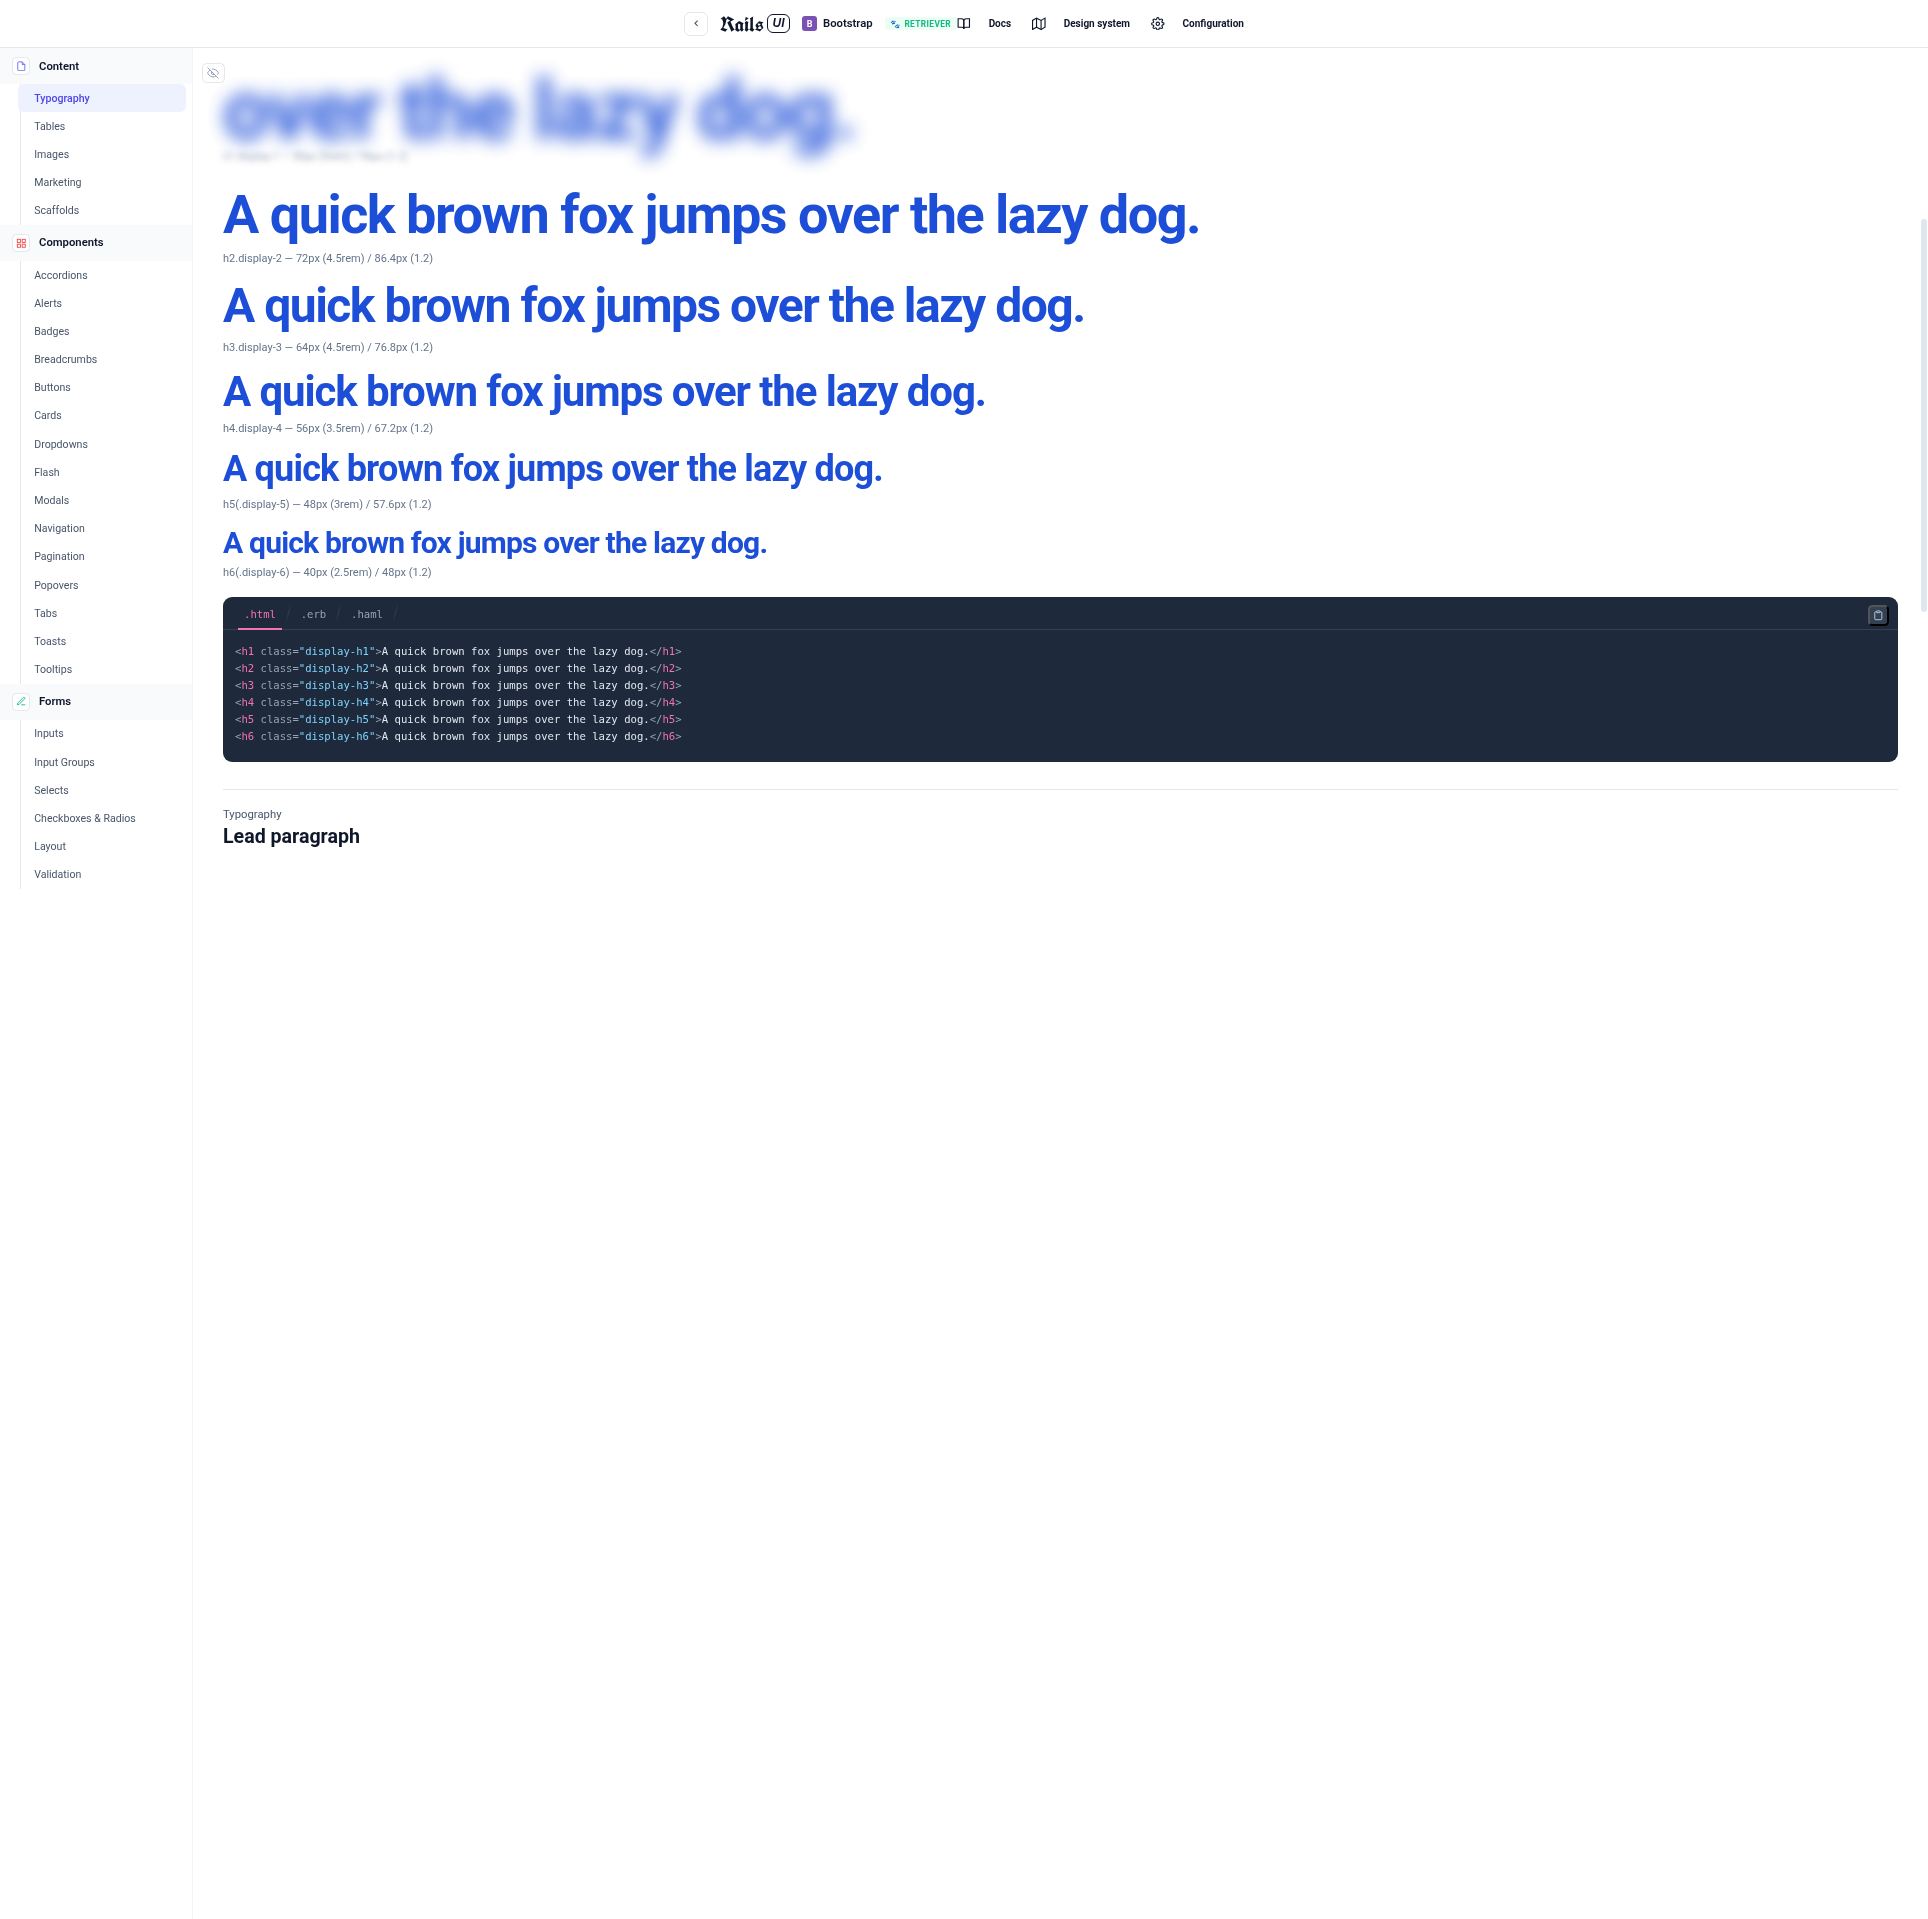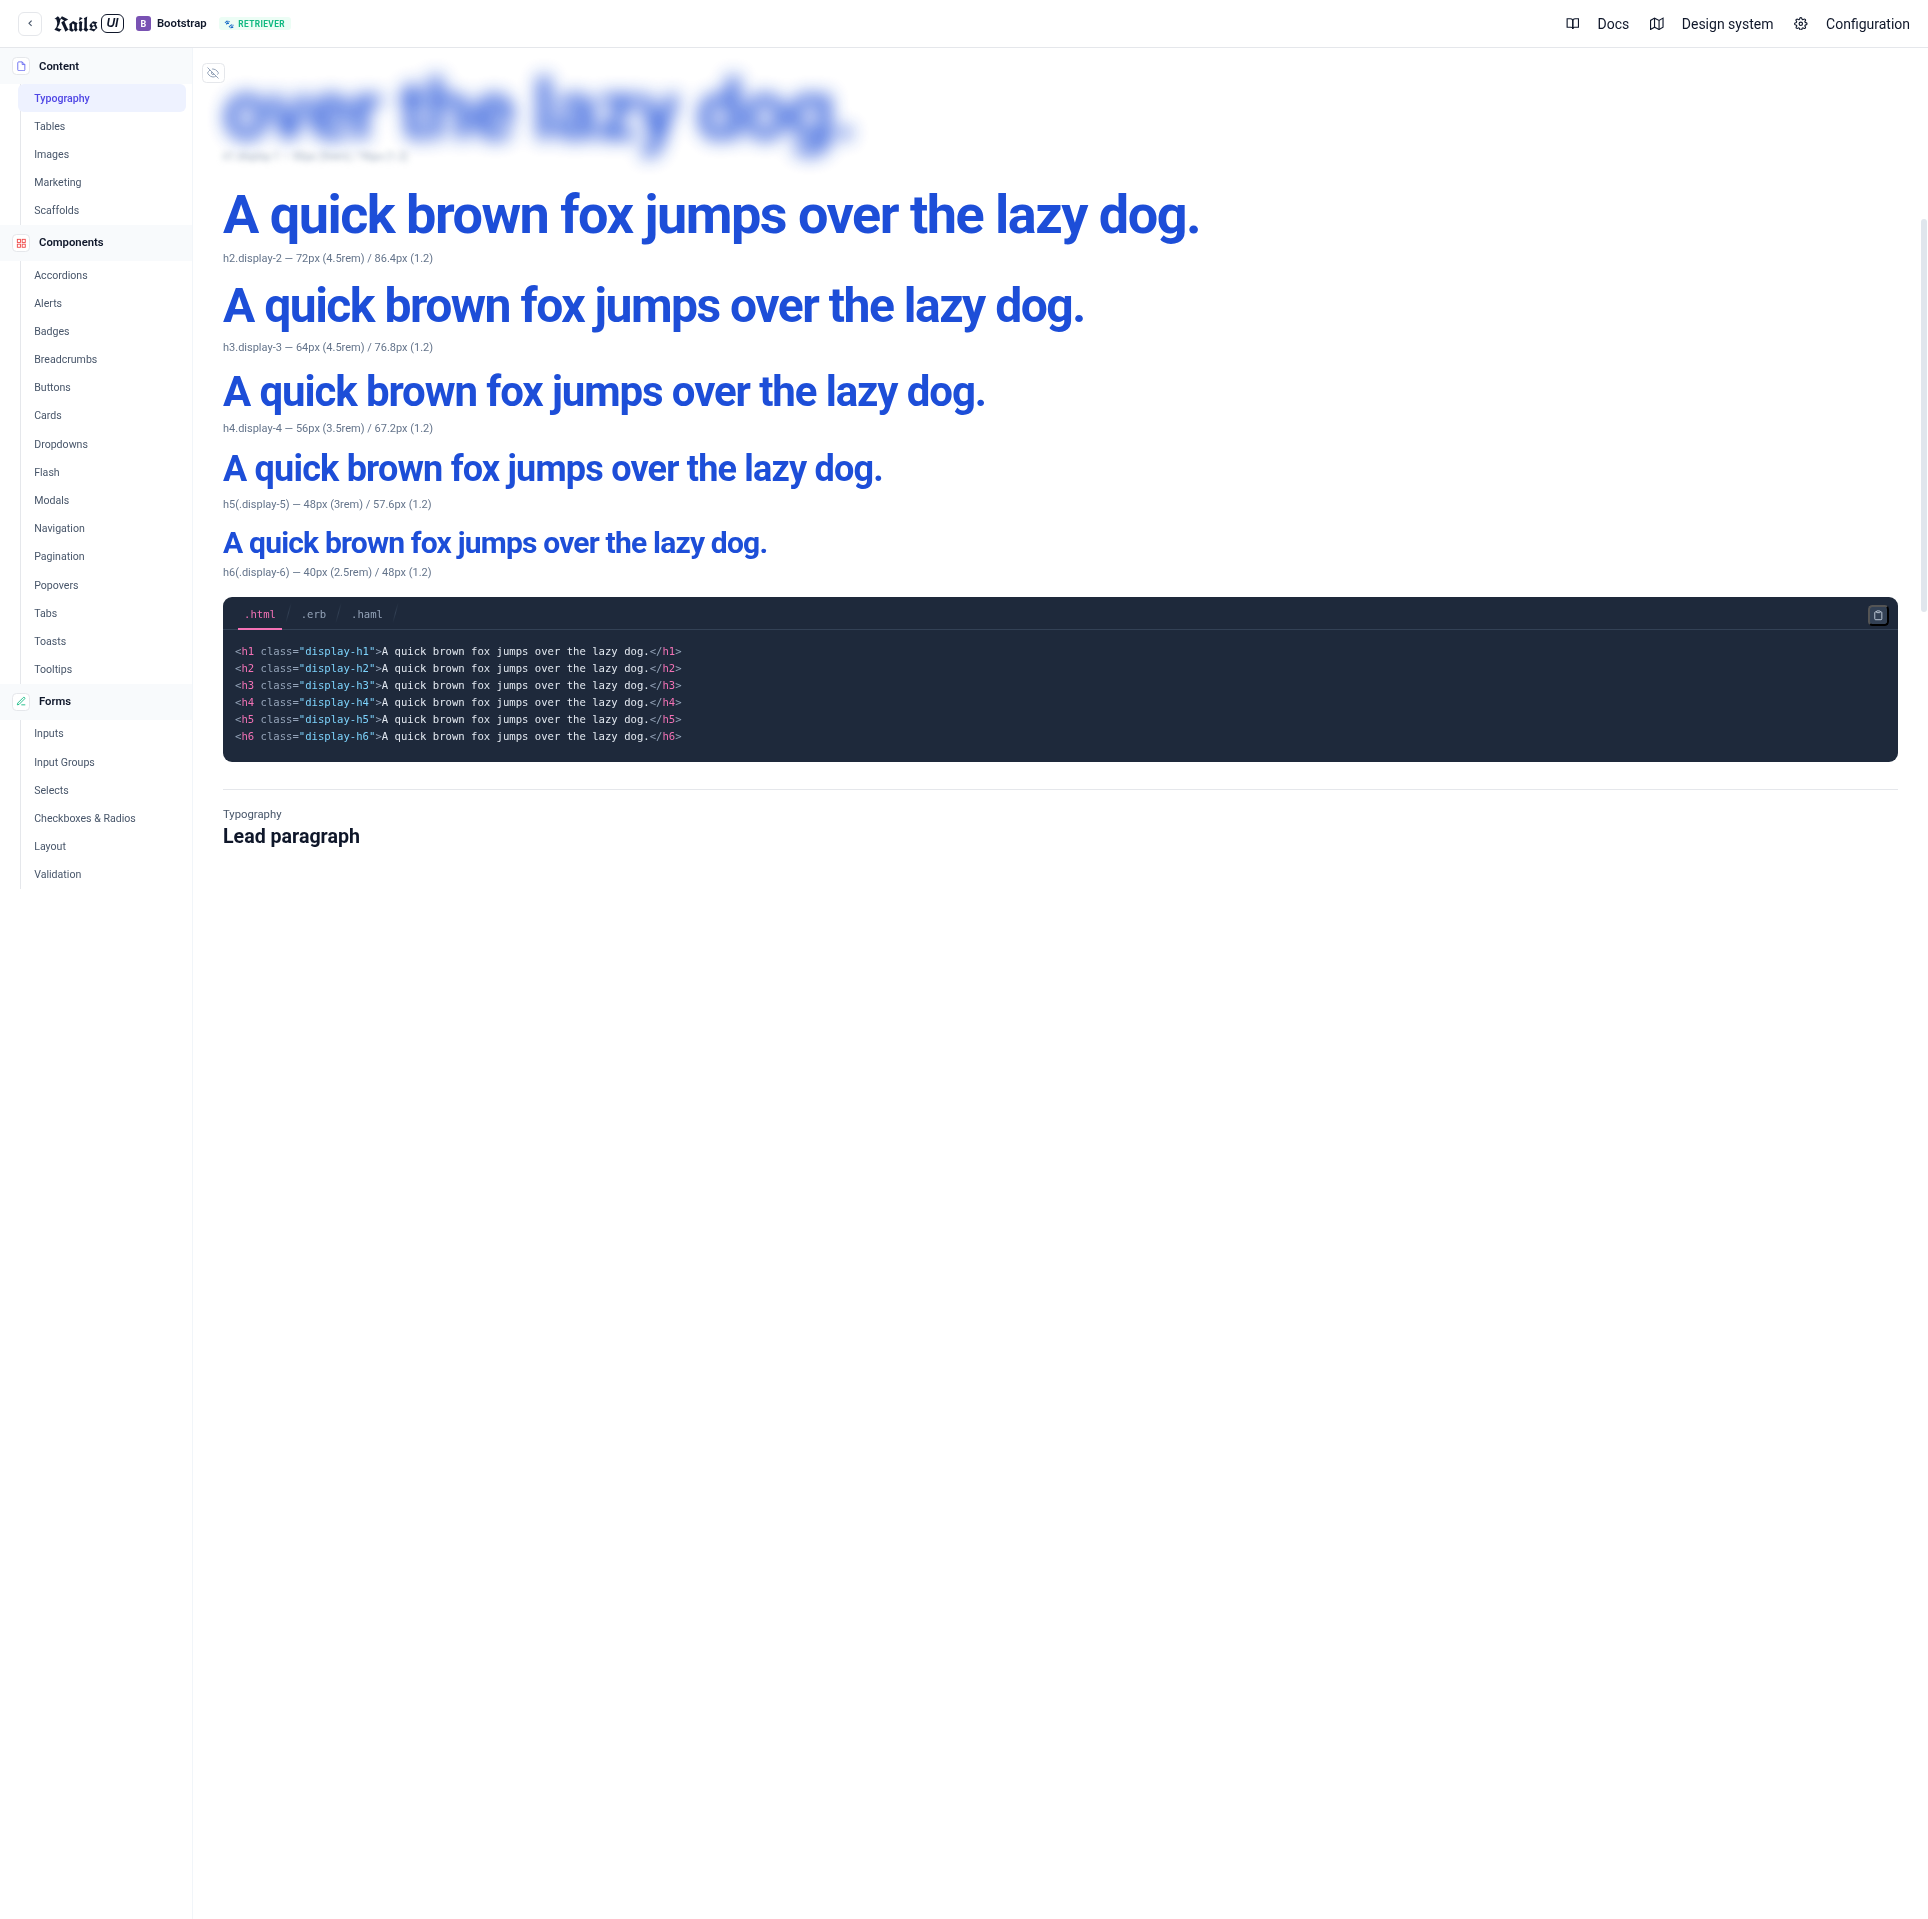--- a/index.html
+++ b/index.html
@@ -1,26 +1,26 @@
 <!DOCTYPE html>
 <html style="font-size:12px"><head>
 <meta charset="utf-8">
 <style>
 * { margin: 0; padding: 0; box-sizing: border-box; }
 body { font-family: -apple-system, BlinkMacSystemFont, "Segoe UI", Roboto, sans-serif; color: #0f172a; background: #fff; }
-.header { display: flex; align-items: center; justify-content: space-between; padding: 10.6px 18px; border-bottom: 0.8px solid #e5e7eb; height: 48px; }
+.header { display: flex; align-items: center; justify-content: center; padding: 10.6px 18px; border-bottom: 0.8px solid #e5e7eb; height: 48px; }
 .header-left { display: flex; align-items: center; gap: 12px; }
 .back-btn { width: 24px; height: 24px; border: 0.8px solid #e5e7eb; border-radius: 6px; display: flex; align-items: center; justify-content: center; background: #fff; cursor: pointer; }
 .logo { font-family: "Old English Text MT", "UnifrakturCook", serif; font-size: 21px; font-weight: 700; display: flex; align-items: center; gap: 1.5px; }
 .logo-ui { border: 1.5px solid #0f172a; border-radius: 6px; padding: 0 4.5px; font-size: 12px; font-family: -apple-system, sans-serif; font-weight: 700; line-height: 16.6px; margin-left: 1.5px; font-style: italic; }
 .bootstrap-badge { display: flex; align-items: center; gap: 6px; }
 .bs-icon { width: 15px; height: 15px; background: #7952b3; border-radius: 3px; display: flex; align-items: center; justify-content: center; color: #fff; font-weight: 700; font-size: 9px; }
 .retriever-badge { background: #ecfdf5; color: #10b981; padding: 1.5px 6px; border-radius: 3px; font-size: 8.3px; font-weight: 700; letter-spacing: 0.4px; display: flex; align-items: center; gap: 3px; }
 .header-right { display: flex; align-items: center; gap: 21px; }
-.header-link { display: flex; align-items: center; gap: 18px; font-size: 14px; font-weight: 400; cursor: pointer; color: #0f172a; }
+.header-link { display: flex; align-items: center; gap: 18px; font-size: 10px; font-weight: 700; cursor: pointer; color: #0f172a; }
 .layout { display: flex; height: calc(100vh - 48px); }
 .sidebar { width: 193px; border-right: 0.8px solid #f1f5f9; overflow-y: auto; padding-bottom: 30px; }
 .sidebar-section { }
 .sidebar-section-header { display: flex; align-items: center; gap: 9px; padding: 9px 12px; font-weight: 600; font-size: 11.3px; background: #f8fafc; }
 .sidebar-section-icon { width: 18px; height: 18px; border-radius: 4.5px; display: flex; align-items: center; justify-content: center; border: 0.8px solid #e5e7eb; background: #fff; }
 .sidebar-items { border-left: 0.8px solid #e5e7eb; margin-left: 19.6px; }
 .sidebar-item { padding: 7.6px 13.6px; font-size: 10.6px; color: #475569; cursor: pointer; border-radius: 6px; margin: 0 6px 0 0; }
 .sidebar-item.active { background: #eef2ff; color: #4f46e5; font-weight: 500; margin-left: -3px; padding-left: 16.6px; }
 .main { flex: 1; overflow-y: auto; padding: 13.6px 30px 45px 30px; position: relative; }
 .blur-hero { font-size: 83px; font-weight: 700; color: #1d4ed8; filter: blur(9px); letter-spacing: -1.5px; margin-bottom: -15px; opacity: 0.9; white-space: nowrap; overflow: hidden; }

